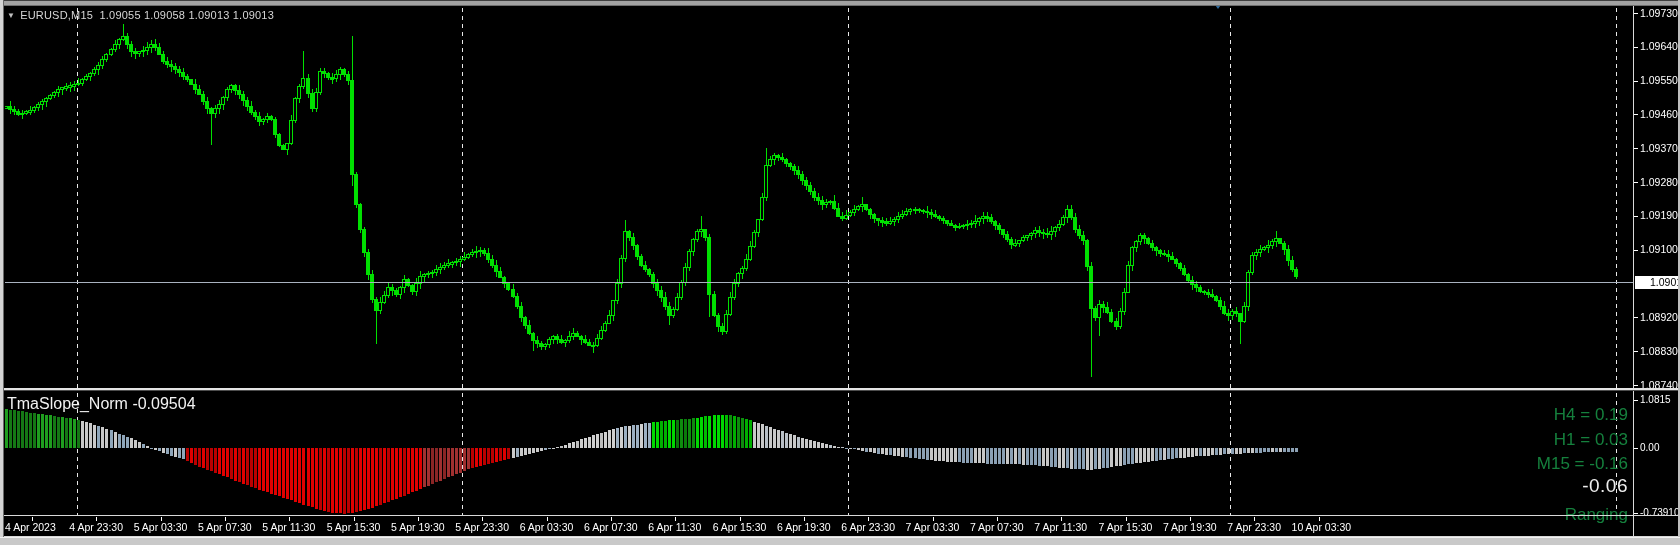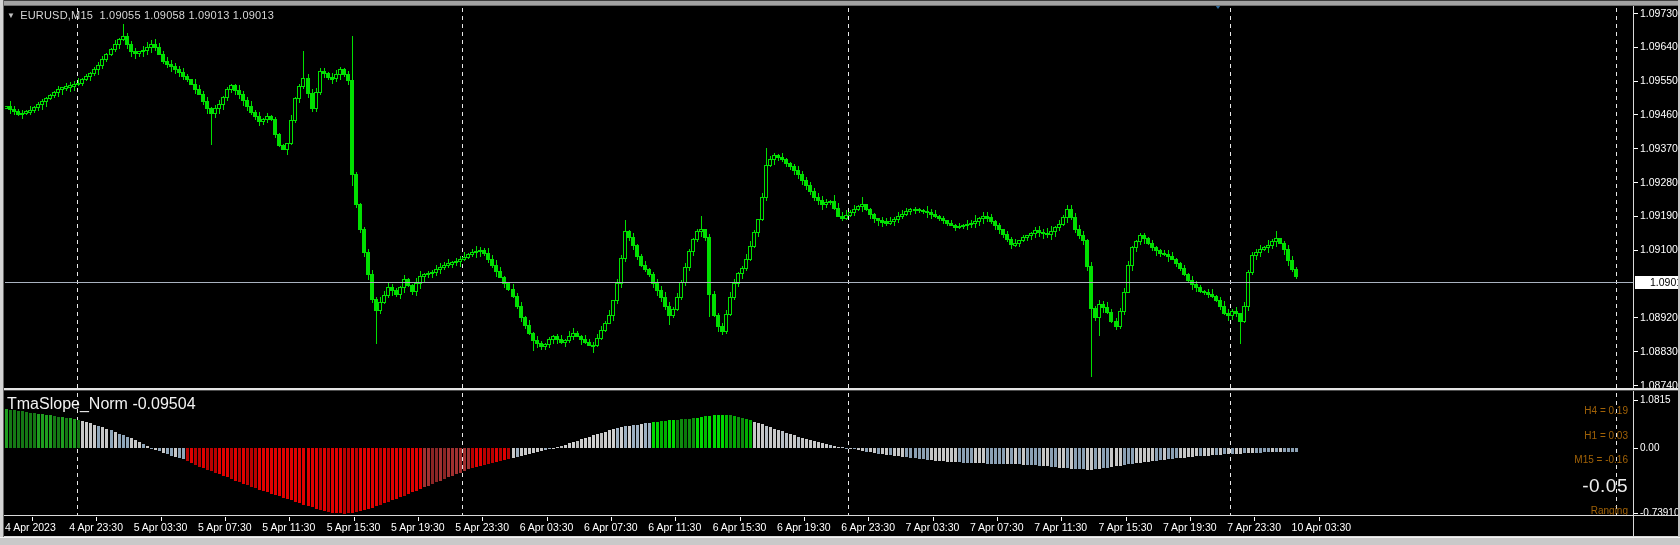--- a/index.html
+++ b/index.html
@@ -15,21 +15,21 @@
   .hline{position:absolute;left:0;width:100%}
   .axis-vline{position:absolute;left:1633px;top:6px;width:1px;height:531px;background:#d9d9d9}
   .title{position:absolute;left:7px;top:9px;color:#d6d6d6;font-size:11px;white-space:pre;letter-spacing:.2px}
   .title .tri{display:inline-block;font-size:8px;color:#c0c0c0;vertical-align:1px;margin-right:5px}
   .ind-label{position:absolute;left:7px;top:395px;color:#f2f2f2;font-size:16px;white-space:pre}
   .plabel{position:absolute;left:1640px;color:#fff;font-size:10.5px;line-height:13px;white-space:nowrap}
   .ilabel{position:absolute;left:1640px;color:#fff;font-size:10px;line-height:12px;white-space:nowrap}
   .tlabel{position:absolute;top:521px;color:#fff;font-size:10.5px;white-space:nowrap}
   .price-badge{position:absolute;left:1635px;width:44px;height:13px;background:#fff;color:#000;
                font-size:10.5px;line-height:13px;padding-left:15px}
-  .info{position:absolute;right:52px;width:260px;text-align:right;color:#a16207;font-size:10px}
+  .info{position:absolute;right:52px;width:260px;text-align:right;color:#15803d;font-size:17px}
   .info.big{color:#ededed;font-size:19px;letter-spacing:.5px}
   .shift-marker{position:absolute;left:1213px;top:2px;width:0;height:0;
                 border-left:5px solid transparent;border-right:5px solid transparent;border-top:7px solid #2f6b9e}
 </style>
 </head>
 <body>
 
 <div id="win">
 
   <svg id="plot" width="1680" height="545">
@@ -1067,21 +1067,21 @@
 
   <div class="title"><span class="tri">▼</span><span>EURUSD,M15</span><span>&nbsp;&nbsp;</span><span>1.09055 1.09058 1.09013 1.09013</span></div>
 
   <div class="shift-marker"></div>
 
   <div class="ind-label"><span>TmaSlope_Norm</span><span>&nbsp;</span><span>-0.09504</span></div>
 
   <div class="info" style="top:405px">H4 = 0.19</div>
   <div class="info" style="top:430px">H1 = 0.03</div>
   <div class="info" style="top:454px">M15 = -0.16</div>
-  <div class="info big" style="top:475px">-0.05</div>
+  <div class="info big" style="top:475px">-0.06</div>
   <div class="info" style="top:505px">Ranging</div>
 
   <div id="priceAxis">
       <div class="plabel" style="top: 6.5px;">1.09730</div>
       <div class="plabel" style="top: 40.3182px;">1.09640</div>
       <div class="plabel" style="top: 74.1364px;">1.09550</div>
       <div class="plabel" style="top: 107.955px;">1.09460</div>
       <div class="plabel" style="top: 141.773px;">1.09370</div>
       <div class="plabel" style="top: 175.591px;">1.09280</div>
       <div class="plabel" style="top: 209.409px;">1.09190</div>

